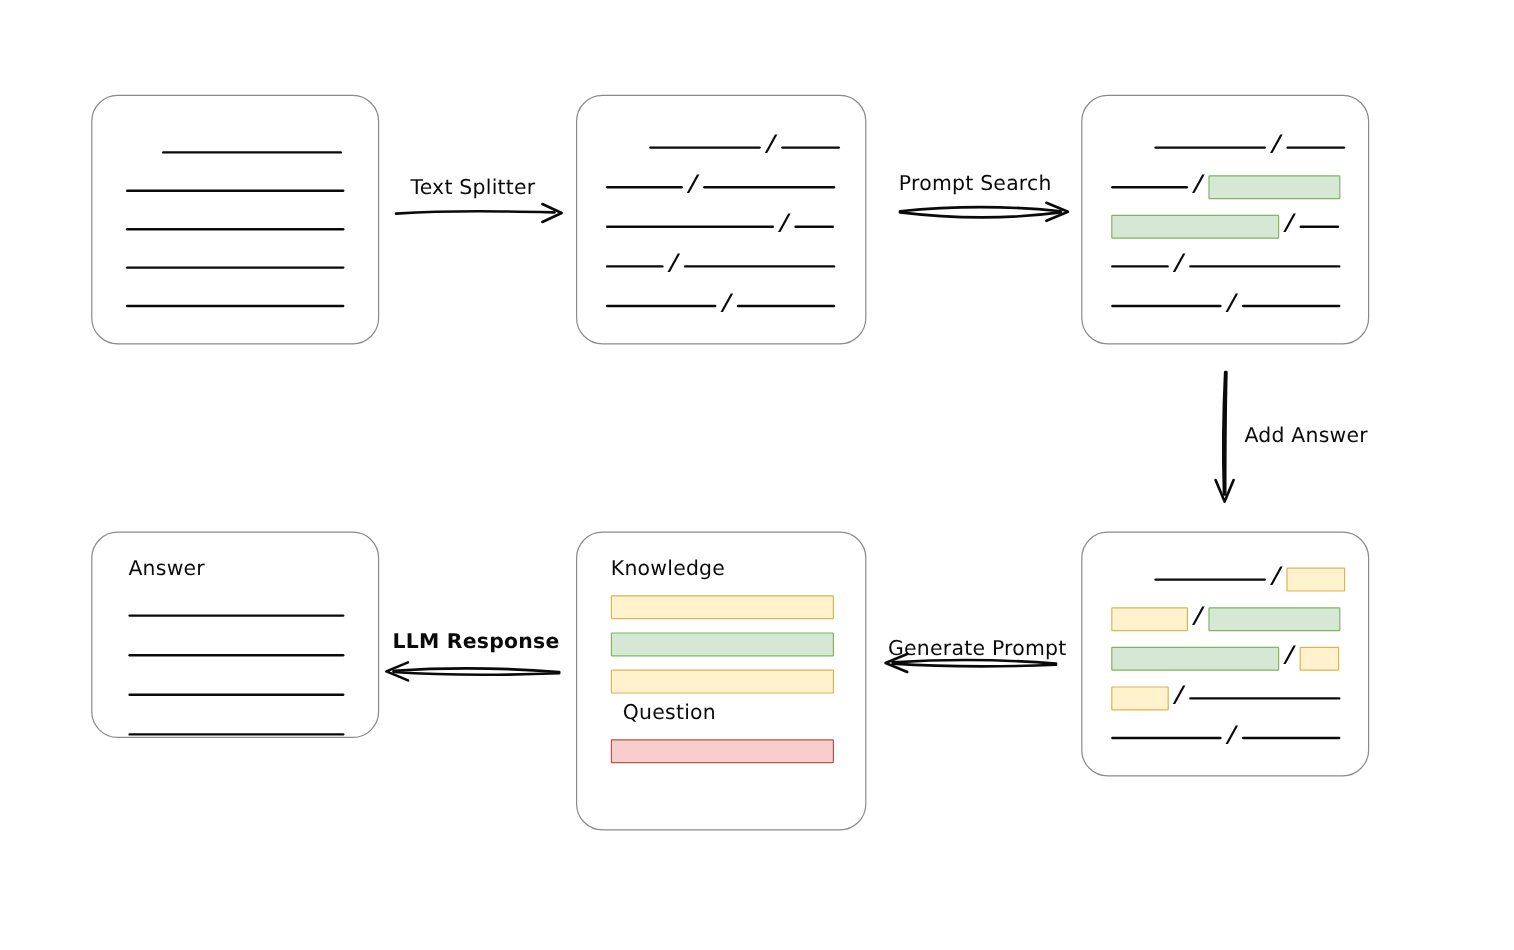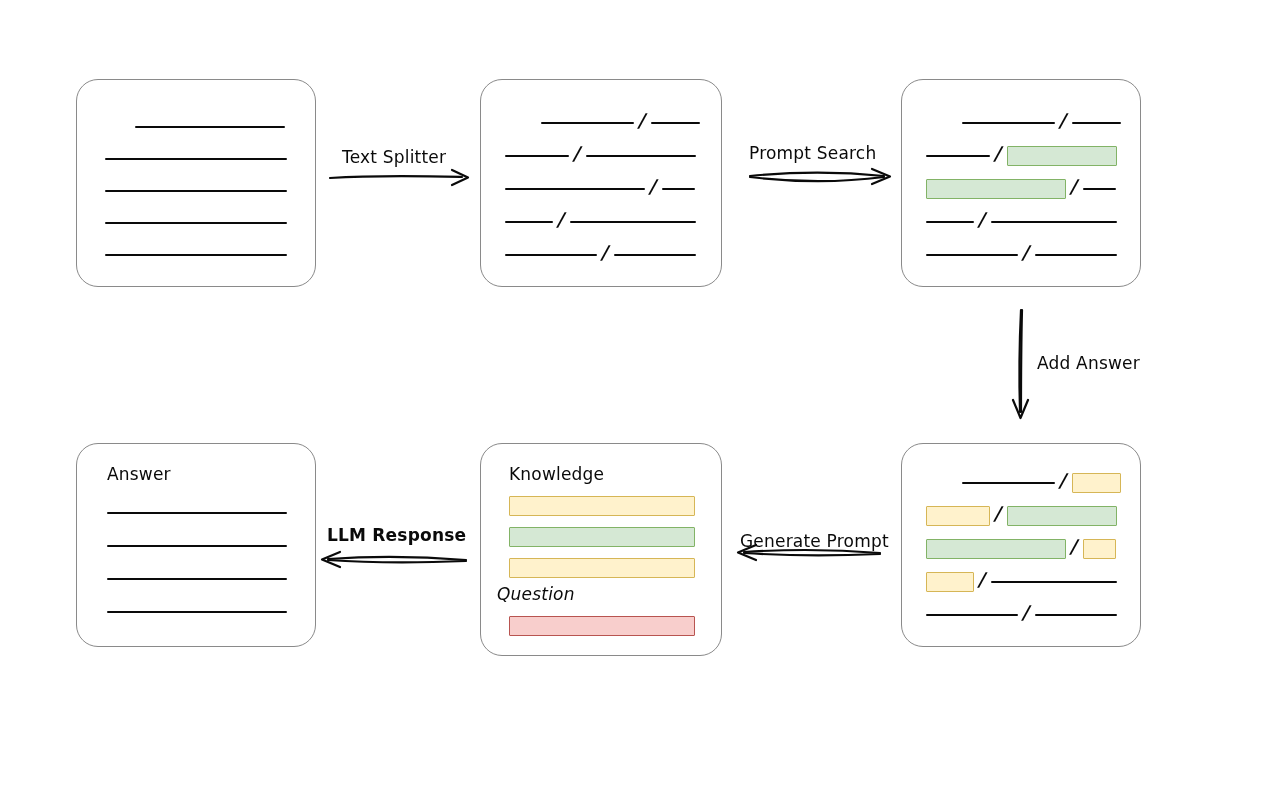--- a/index.html
+++ b/index.html
@@ -265,30 +265,30 @@
         <span class="slash">/</span>
         <span class="seg" style="width: 126px;"></span>
       </div>
       <div class="line-row" style="top: 162px; padding-left: 24px;">
         <span class="seg" style="width: 92px;"></span>
         <span class="slash">/</span>
         <span class="seg" style="width: 82px;"></span>
       </div>
     </div>
 
-  <div class="doc-card" id="card-prompt" style="left:480px; top:443px; width:242px; height:213px;">
+  <div class="doc-card" id="card-prompt" style="left:480px; top:443px; width:242px; height:249px;">
     <div class="card-title" style="left:28px; top:20px;">Knowledge</div>
     <div class="bar yellow" style="left:28px; top:52px; width:186px;"></div>
     <div class="bar green" style="left:28px; top:83px; width:186px;"></div>
     <div class="bar yellow" style="left:28px; top:114px; width:186px;"></div>
-    <div class="card-title" style="left:16px; top:140px;font-style:italic;">Question</div>
+    <div class="card-title" style="left:38px; top:140px;">Question</div>
     <div class="bar red" style="left:28px; top:172px; width:186px;"></div>
   </div>
 
-  <div class="doc-card" id="card-answer" style="left:76px; top:443px; width:240px; height:204px;">
+  <div class="doc-card" id="card-answer" style="left:76px; top:443px; width:240px; height:172px;">
     <div class="card-title" style="left:30px; top:20px;">Answer</div>
   <div class="line-row" style="top: 60px; padding-left: 30px;">
         <span class="seg" style="width: 180px;"></span>
       </div>
       <div class="line-row" style="top: 93px; padding-left: 30px;">
         <span class="seg" style="width: 180px;"></span>
       </div>
       <div class="line-row" style="top: 126px; padding-left: 30px;">
         <span class="seg" style="width: 180px;"></span>
       </div>

